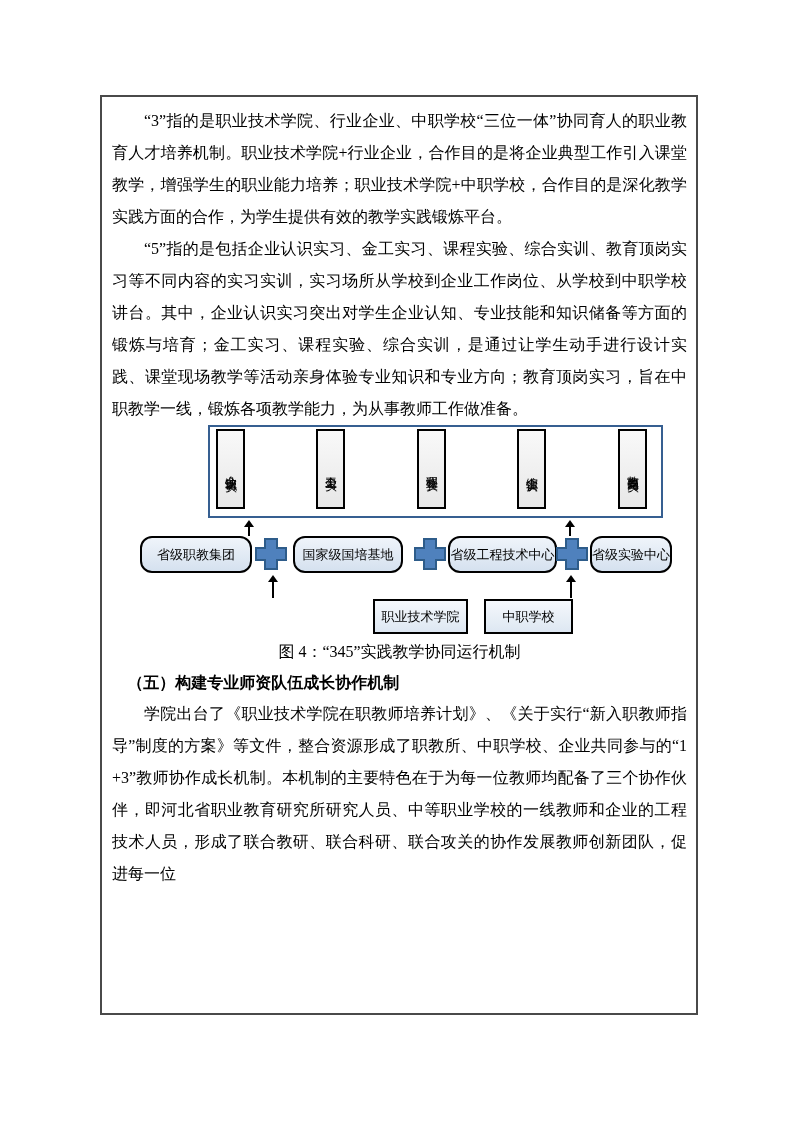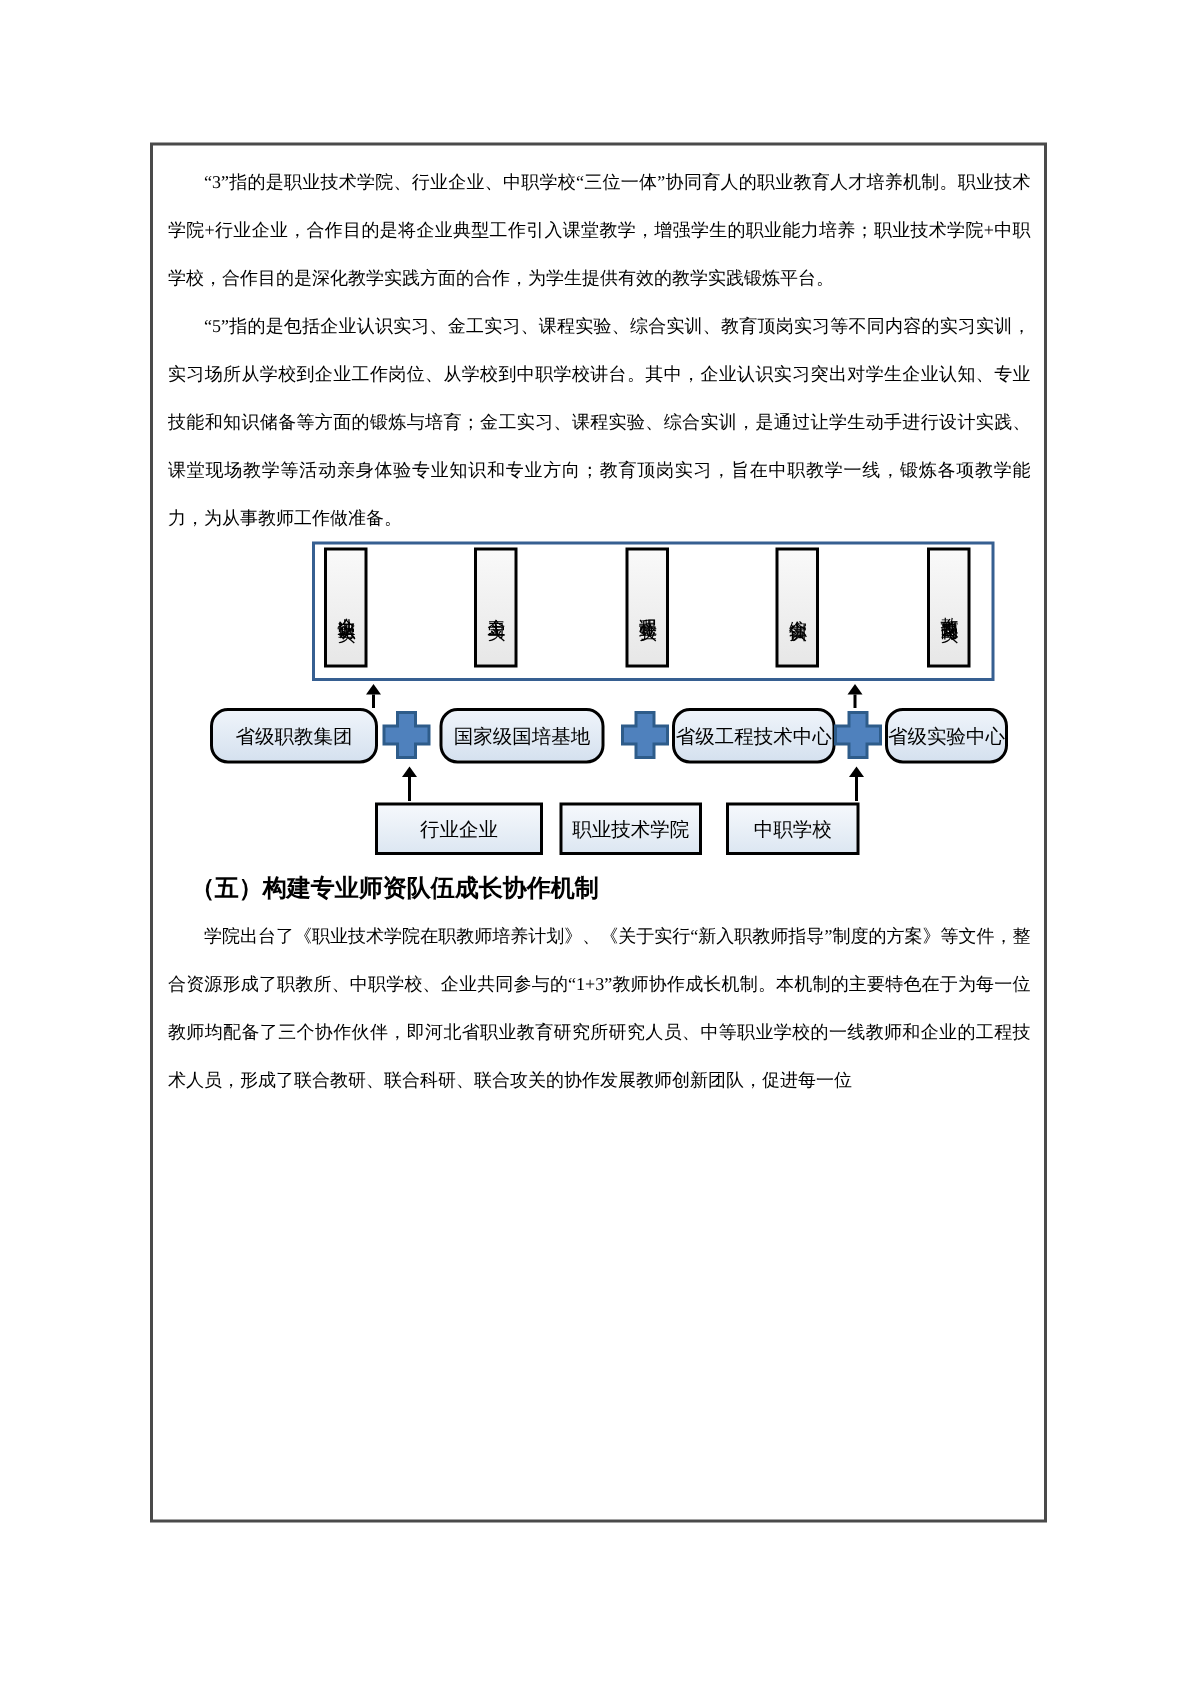--- a/index.html
+++ b/index.html
@@ -8,21 +8,21 @@
     font-family:"Liberation Serif","DejaVu Serif",serif;
     color:#000;
   }
   .page{position:absolute;left:0;top:0;width:800px;height:1131px;background:#fff;}
   .cell{
     position:absolute;left:100px;top:95px;width:598px;height:920px;
     border:2px solid #4a4a4a;box-sizing:border-box;
     padding:8px 9px 0 10px;overflow:hidden;
   }
   .para{
-    margin:0;font-size:12px;line-height:32px;text-align:justify;
+    margin:0;font-size:16px;line-height:32px;text-align:justify;
     text-indent:2em;word-break:break-all;
   }
   
   .diagram{position:relative;height:212px;margin:0 -9px 0 -10px;}
   .dg-container{
     position:absolute;left:106px;top:0;width:455px;height:93px;
     border:2px solid #365F91;box-sizing:border-box;background:#fff;
   }
   .vbox{
     position:absolute;top:4px;width:29px;height:80px;box-sizing:border-box;
@@ -93,25 +93,25 @@
 
       <div class="arrow" style="left:165px;top:150px;height:23px">
         <div class="head"></div>
           <div class="shaft"></div>
       </div>
       <div class="arrow" style="left:463px;top:150px;height:23px">
         <div class="head"></div>
           <div class="shaft"></div>
       </div>
 
-      <div class="hbox entity" style="left:148px;width:112px">行业企业</div>
       <div class="hbox entity" style="left:271px;width:95px">职业技术学院</div>
       <div class="hbox entity" style="left:382px;width:89px">中职学校</div>
 
     </div>
 
+    <div class="caption">图 4：“345”实践教学协同运行机制</div>
 
     <div class="heading">（五）构建专业师资队伍成长协作机制</div>
 
     <p class="para closing">学院出台了《职业技术学院在职教师培养计划》、《关于实行“新入职教师指导”制度的方案》等文件，整合资源形成了职教所、中职学校、企业共同参与的“1+3”教师协作成长机制。本机制的主要特色在于为每一位教师均配备了三个协作伙伴，即河北省职业教育研究所研究人员、中等职业学校的一线教师和企业的工程技术人员，形成了联合教研、联合科研、联合攻关的协作发展教师创新团队，促进每一位</p>
 
   </div>
 </div>
 
 </body></html>

